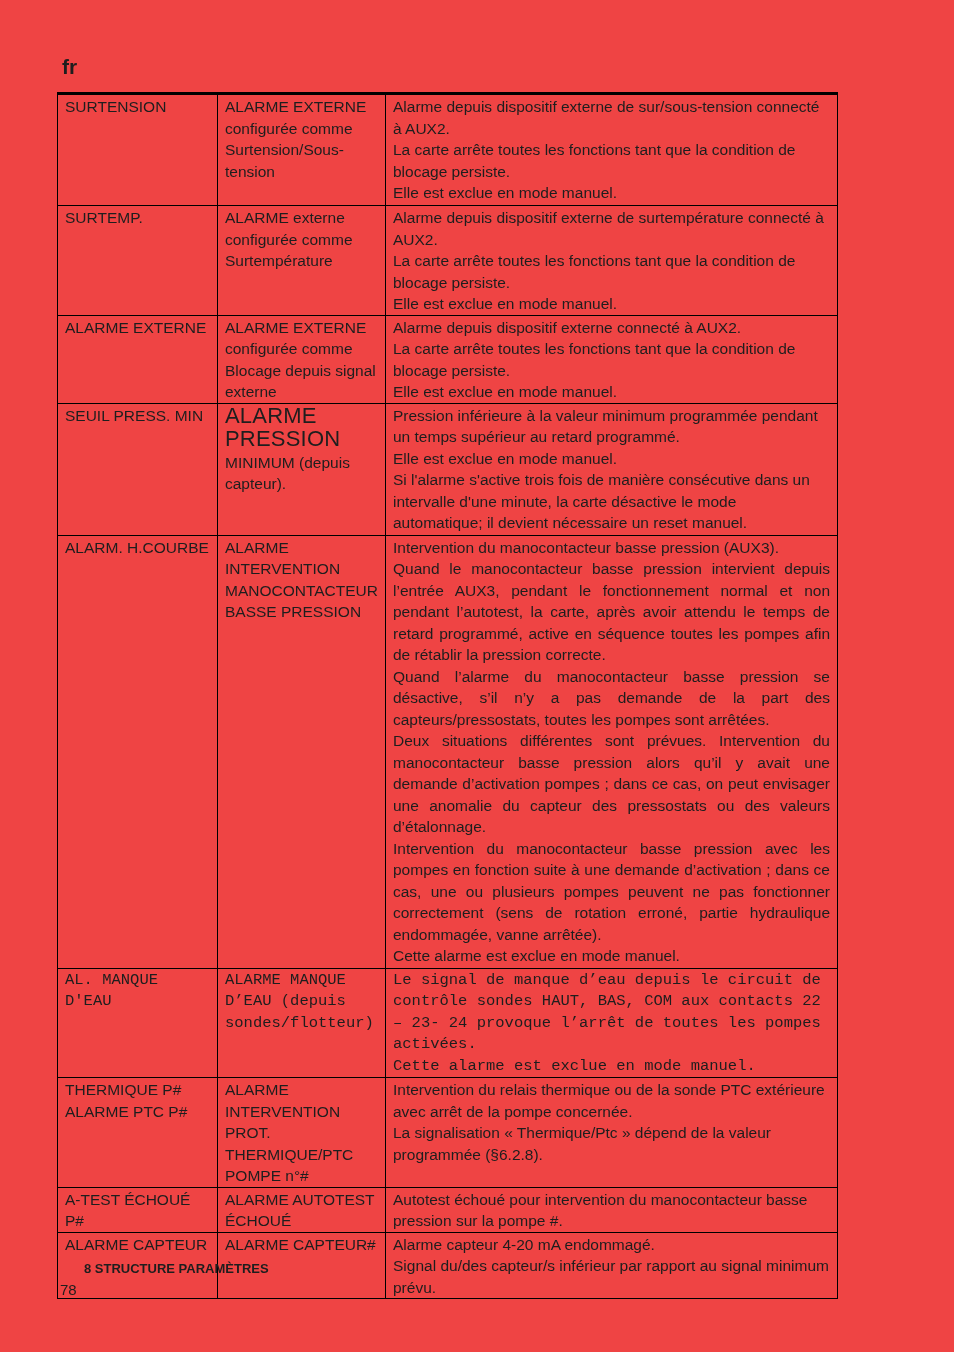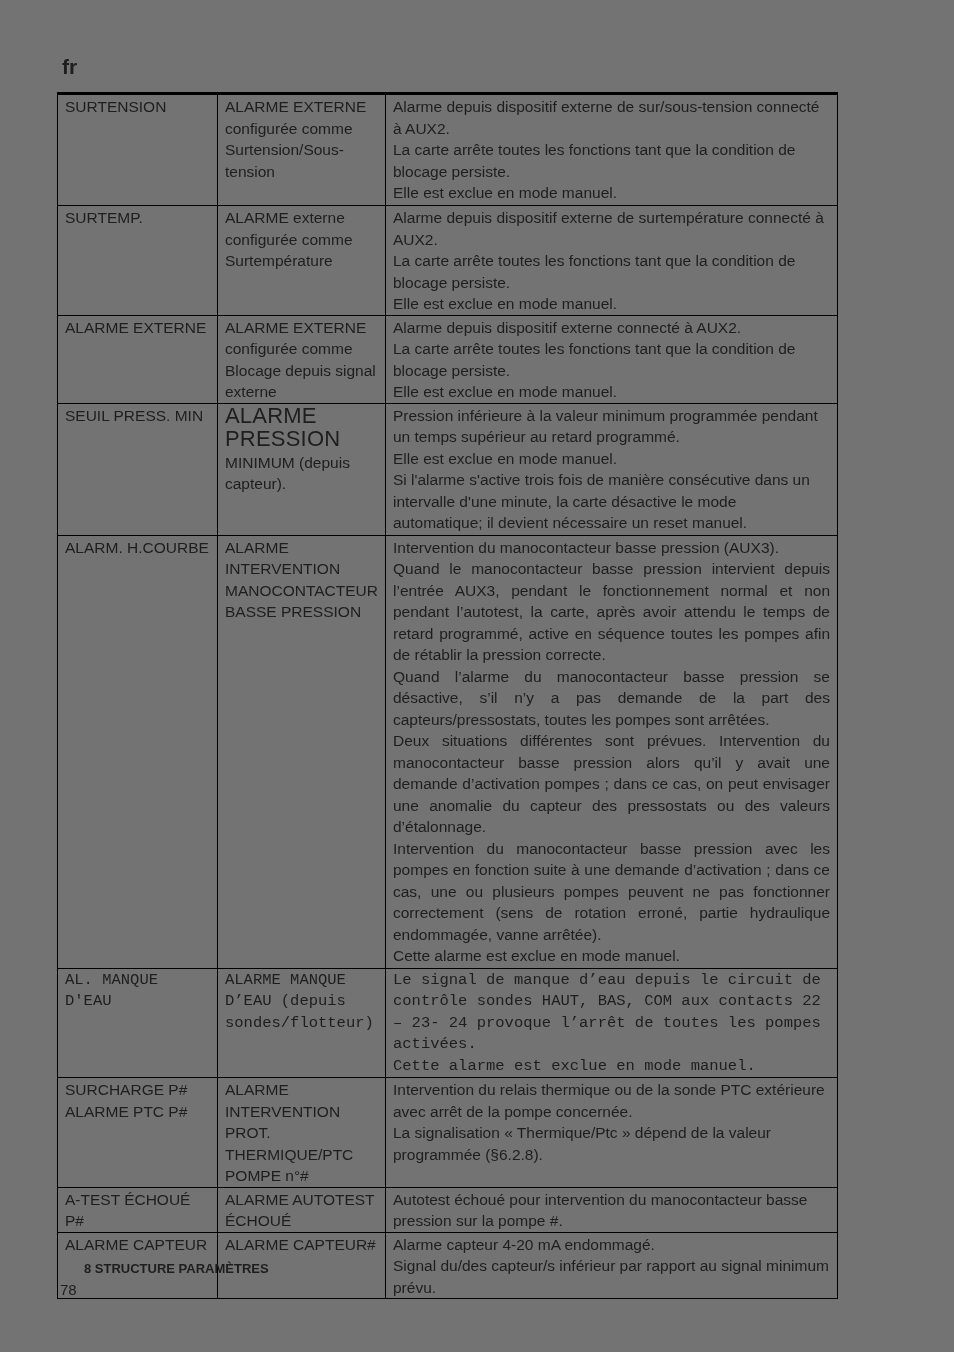--- a/index.html
+++ b/index.html
@@ -1,20 +1,20 @@
 <!DOCTYPE html>
 <html><head>
 <meta charset="utf-8">
 <style>
   html, body { margin: 0; padding: 0; background: #e8e8e8; }
   .page {
     position: relative;
     width: 954px;
     height: 1352px;
-    background: #737373;
+    background: #ef4444;
     font-family: "Liberation Sans", sans-serif;
     color: #1e1e1e;
     overflow: hidden;
   }
   .lang-label {
     position: absolute;
     left: 62px;
     top: 55px;
     font-size: 21px;
     font-weight: bold;
@@ -137,21 +137,21 @@
       </tr>
       <tr class="r6">
         <td>AL. MANQUE D'EAU</td>
         <td>ALARME MANQUE
 D’EAU (depuis
 sondes/flotteur)</td>
         <td>Le signal de manque d’eau depuis le circuit de contrôle sondes HAUT, BAS, COM aux contacts 22 – 23- 24 provoque l’arrêt de toutes les pompes activées.
 Cette alarme est exclue en mode manuel.</td>
       </tr>
       <tr class="r7">
-        <td>SURCHARGE P#
+        <td>THERMIQUE P#
 ALARME PTC P#</td>
         <td>ALARME
 INTERVENTION PROT.
 THERMIQUE/PTC
 POMPE n°#</td>
         <td>Intervention du relais thermique ou de la sonde PTC extérieure avec arrêt de la pompe concernée.
 La signalisation « Thermique/Ptc » dépend de la valeur programmée (§6.2.8).</td>
       </tr>
       <tr class="r8">
         <td>A-TEST ÉCHOUÉ P#</td>

